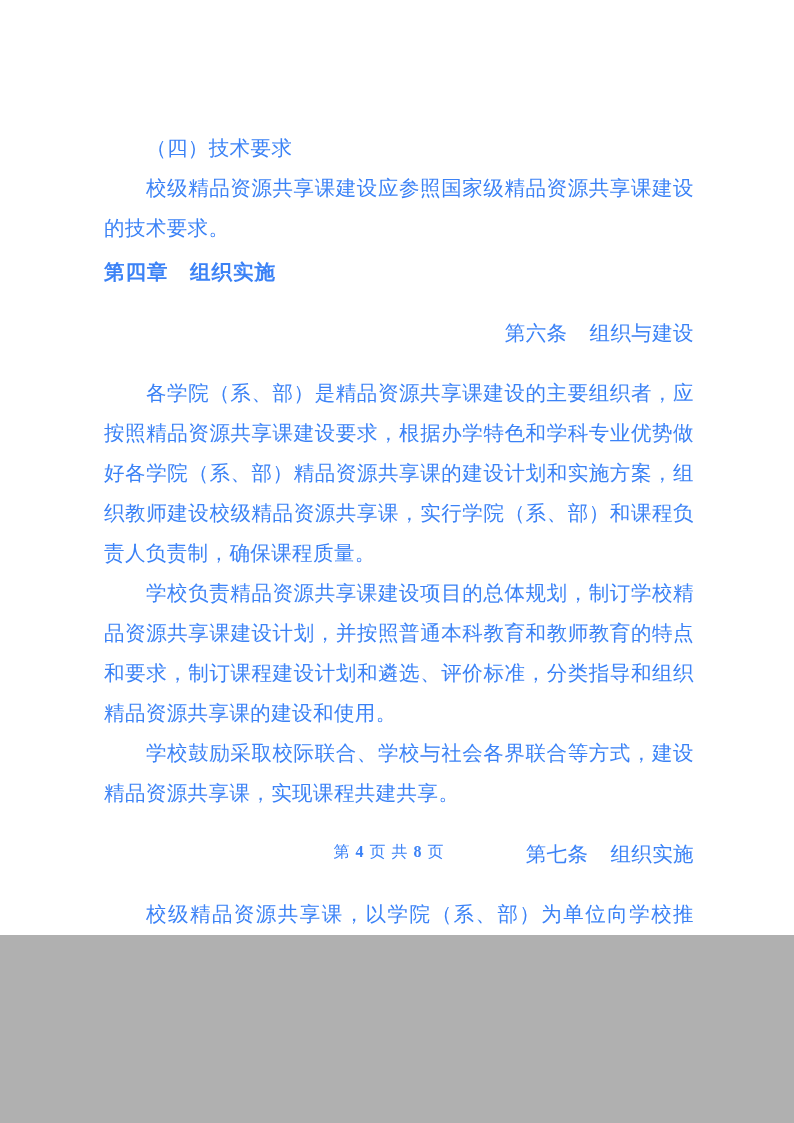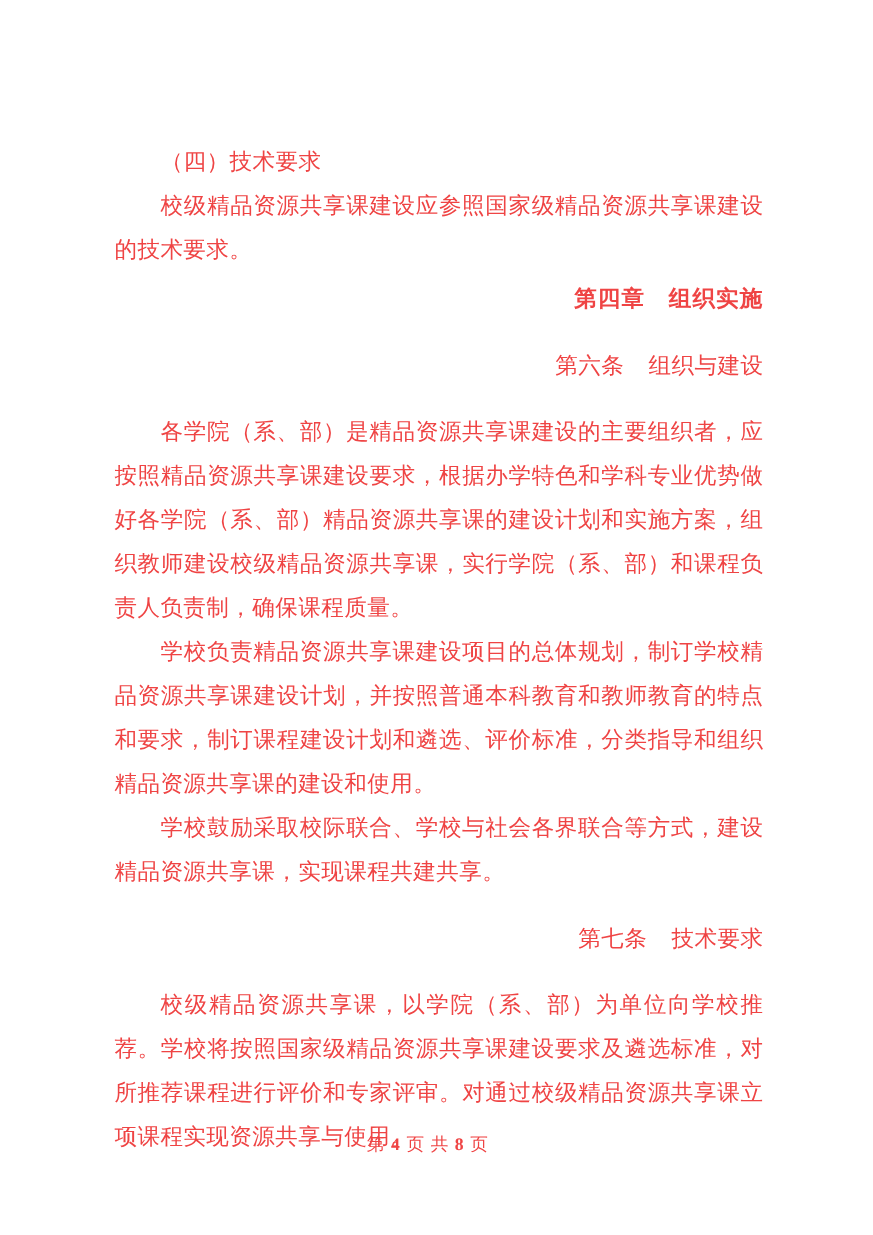--- a/index.html
+++ b/index.html
@@ -2,28 +2,28 @@
 <html><head>
 <meta charset="utf-8">
 <style>
   html, body {
     margin: 0;
     padding: 0;
     background: #b0b0b0;
   }
   .page {
     width: 794px;
-    height: 1123px;
+    height: 935px;
     background: #ffffff;
     position: relative;
     box-sizing: border-box;
     margin: 0 auto;
     overflow: hidden;
     font-family: "Liberation Serif", "DejaVu Serif", serif;
-    color: #ef4444;
+    color: #3b82f6;
   }
   .content {
     position: absolute;
     left: 104px;
     top: 128px;
     width: 590px;
   }
   .para {
     font-size: 20.5px;
     line-height: 40px;
@@ -32,21 +32,21 @@
     margin: 0 0 0 0;
     letter-spacing: 0.4px;
   }
   .indent2 {
     text-indent: 42px;
   }
   .heading {
     font-size: 20.5px;
     line-height: 40px;
     font-weight: bold;
-    text-align: right;
+    text-align: left;
     margin: 4px 0 2px 0;
     letter-spacing: 1px;
   }
   .clause {
     font-size: 20.5px;
     line-height: 40px;
     text-indent: 42px;
     letter-spacing: 0.4px;
     text-align: right;
   }
@@ -77,21 +77,21 @@
     <p class="heading">第四章　组织实施</p>
 
     <p class="clause"><span>第六条</span><span class="gap-wide"></span><span>组织与建设</span></p>
 
     <p class="para indent2">各学院（系、部）是精品资源共享课建设的主要组织者，应按照精品资源共享课建设要求，根据办学特色和学科专业优势做好各学院（系、部）精品资源共享课的建设计划和实施方案，组织教师建设校级精品资源共享课，实行学院（系、部）和课程负责人负责制，确保课程质量。</p>
 
     <p class="para indent2">学校负责精品资源共享课建设项目的总体规划，制订学校精品资源共享课建设计划，并按照普通本科教育和教师教育的特点和要求，制订课程建设计划和遴选、评价标准，分类指导和组织精品资源共享课的建设和使用。</p>
 
     <p class="para indent2">学校鼓励采取校际联合、学校与社会各界联合等方式，建设精品资源共享课，实现课程共建共享。</p>
 
-    <p class="clause"><span>第七条</span><span class="gap-wide"></span><span>技术要求</span></p>
+    <p class="clause"><span>第七条</span><span class="gap-wide"></span><span>组织实施</span></p>
 
     <p class="para indent2">校级精品资源共享课，以学院（系、部）为单位向学校推荐。学校将按照国家级精品资源共享课建设要求及遴选标准，对所推荐课程进行评价和专家评审。对通过校级精品资源共享课立项课程实现资源共享与使用。</p>
 
   </div>
 
   <div class="footer">
     <span>第</span>
     <b>4</b>
     <span>页  共</span>
     <b>8</b>

